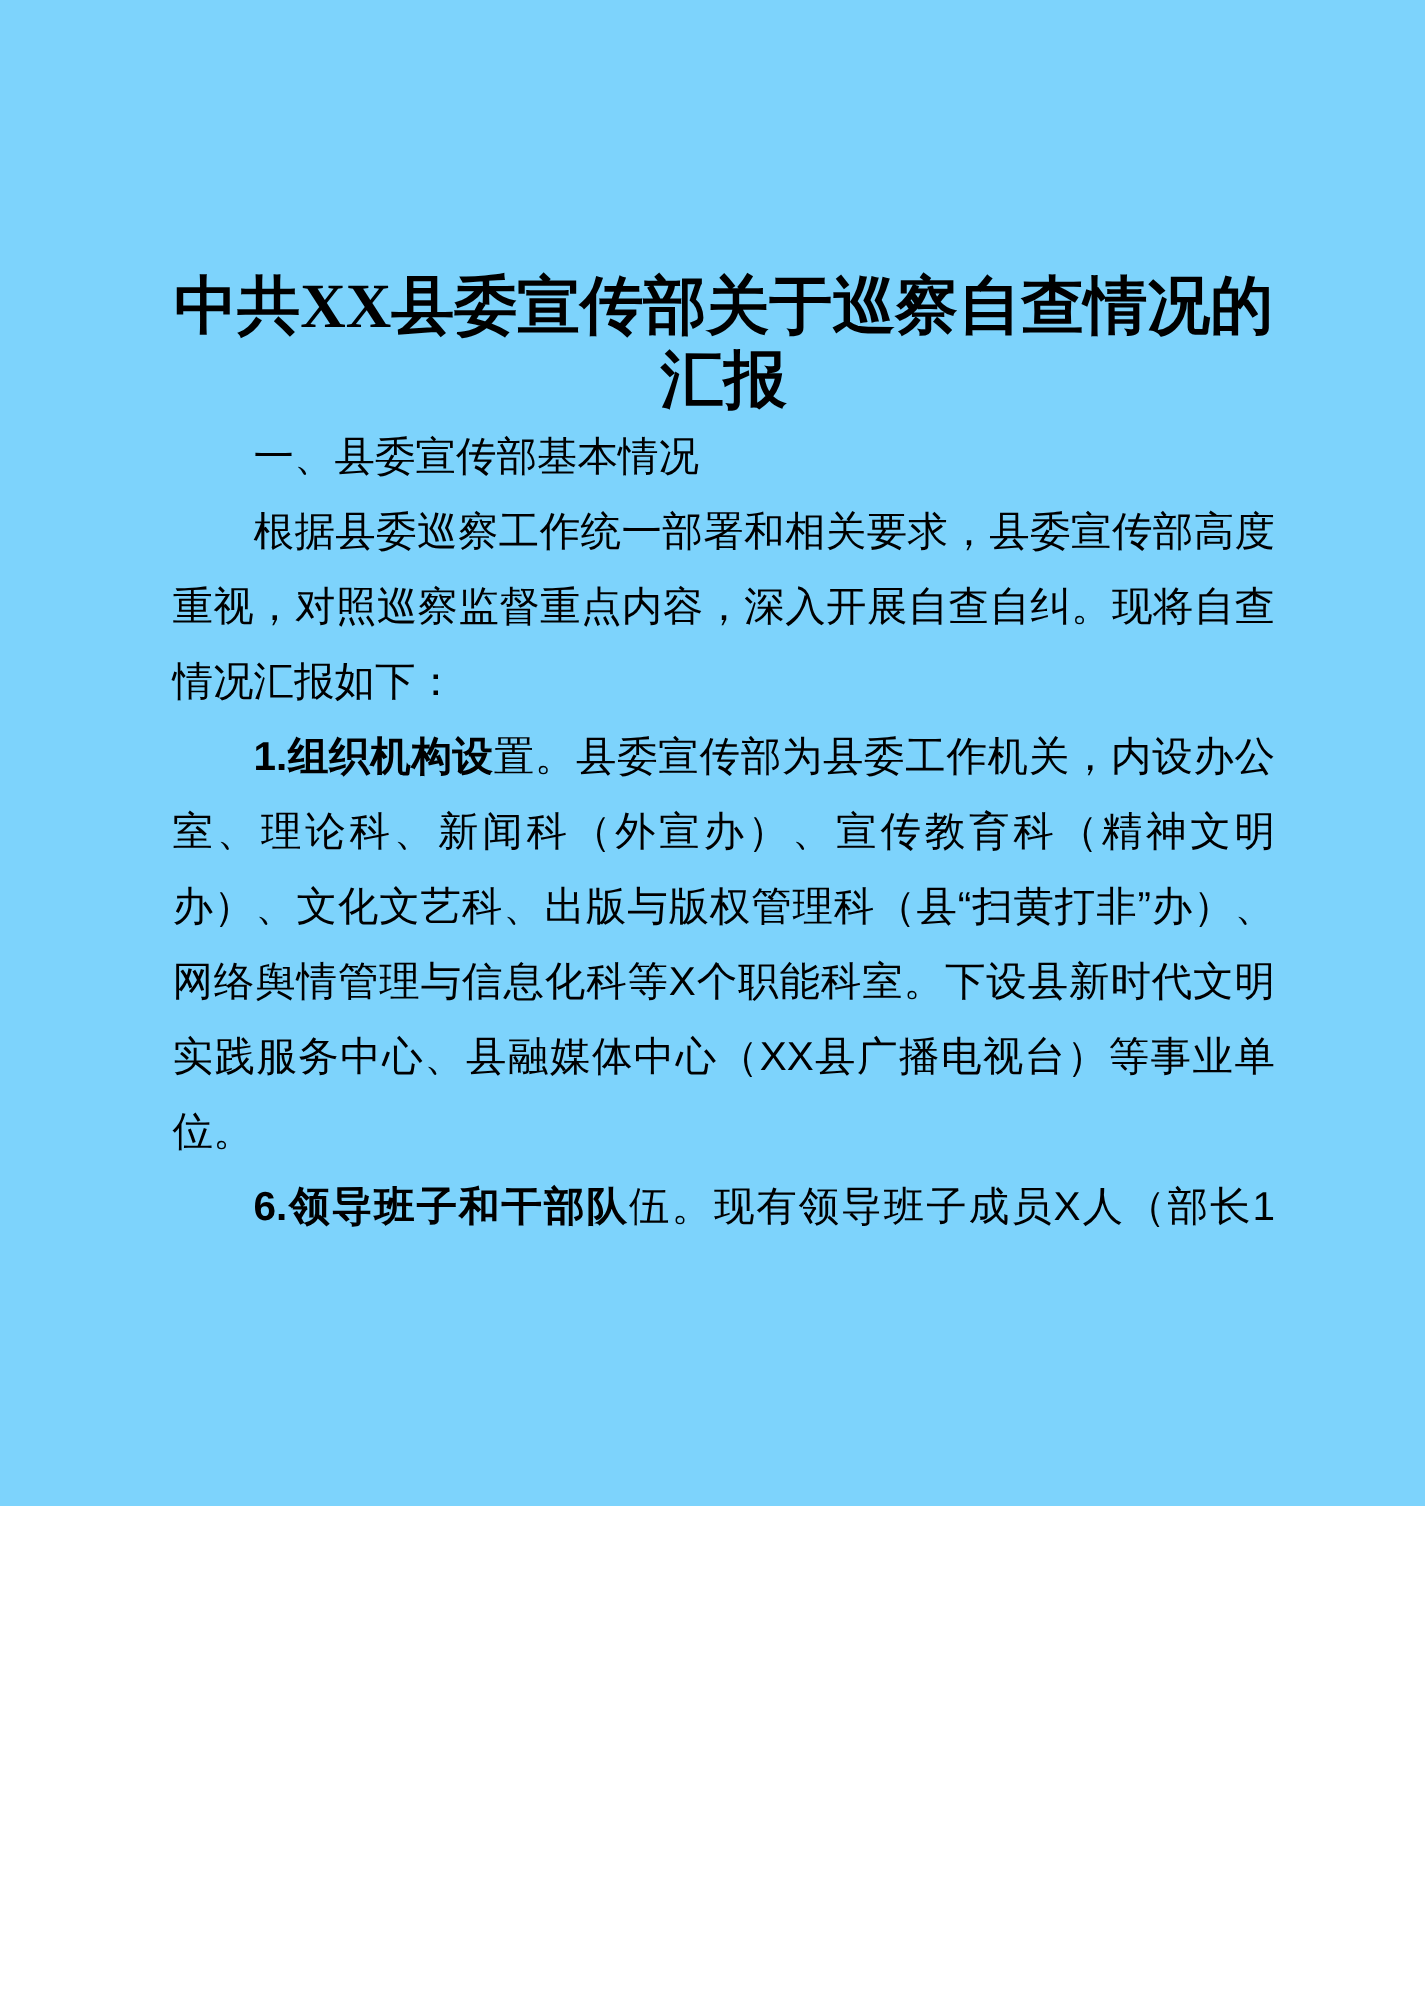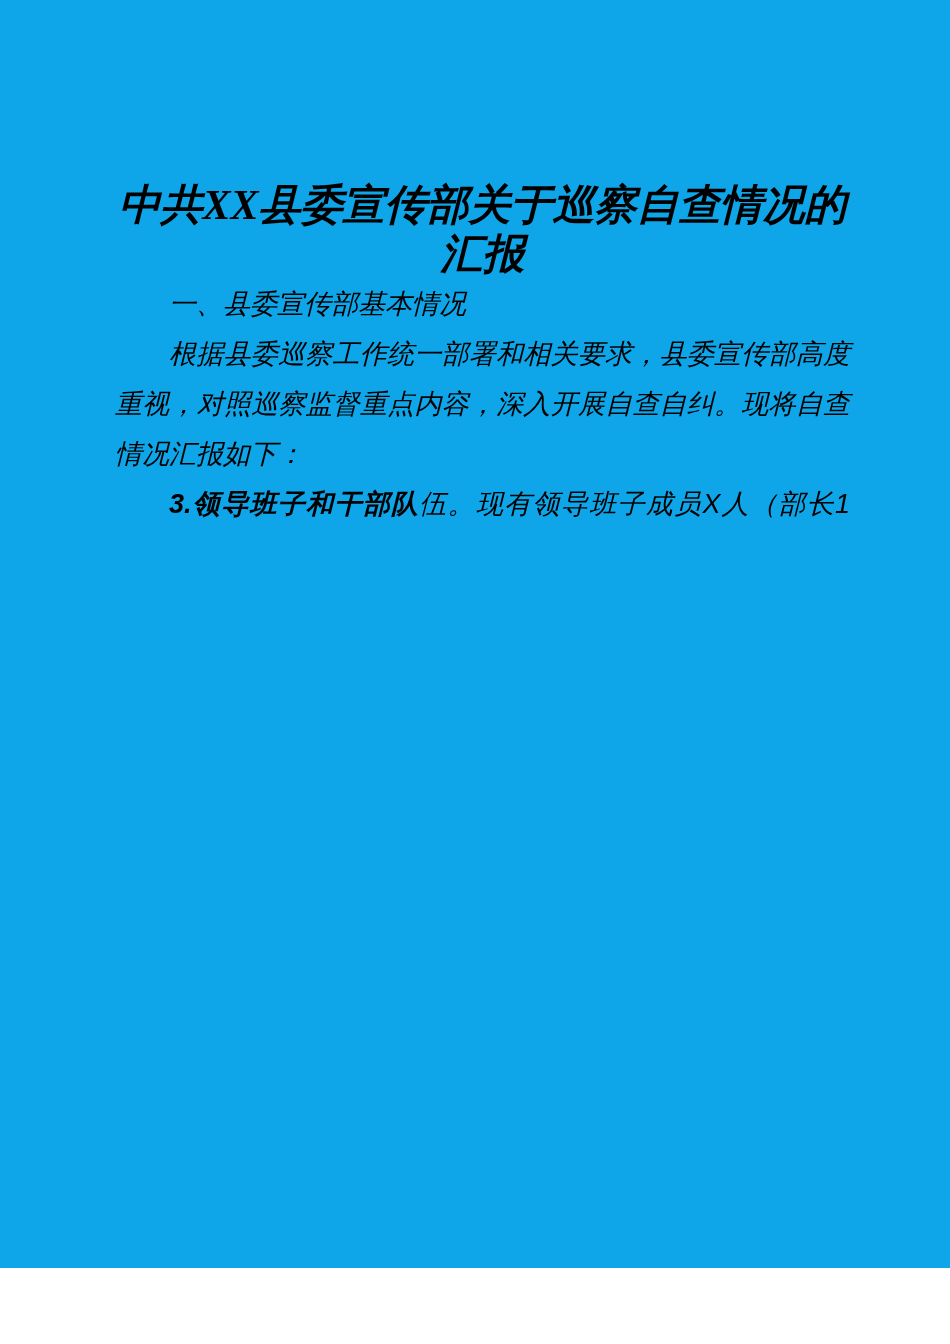--- a/index.html
+++ b/index.html
@@ -4,26 +4,25 @@
 <style>
   html, body {
     margin: 0;
     padding: 0;
     background: #ffffff;
   }
   .page {
     position: relative;
     box-sizing: border-box;
     width: 950px;
-    height: 1268px;
-    background: #0ea5e9;
+    height: 1004px;
+    background: #7dd3fc;
     color: #000000;
     padding: 181px 100px 0 115px;
     overflow: hidden;
-    font-style: italic;
   }
   .doc-title {
     margin: 0;
     font-family: "Liberation Serif", "DejaVu Serif", serif;
     font-weight: 700;
     font-size: 42px;
     line-height: 49px;
     text-align: center;
     color: #000000;
   }
@@ -46,15 +45,16 @@
   }
 </style>
 </head>
 <body>
 
 <div class="page">
   <h1 class="doc-title">中共XX县委宣传部关于巡察自查情况的汇报</h1>
   <div class="doc-body" id="doc-body">
       <p><span>一、县委宣传部基本情况</span></p>
       <p><span>根据县委巡察工作统一部署和相关要求，县委宣传部高度重视，对照巡察监督重点内容，深入开展自查自纠。现将自查情况汇报如下：</span></p>
-      <p class="cut-line"><span class="run-bold">3.领导班子和干部队</span><span>伍。现有领导班子成员X人（部长1</span></p>
+      <p><span class="run-bold">1.组织机构设</span><span>置。县委宣传部为县委工作机关，内设办公室、理论科、新闻科（外宣办）、宣传教育科（精神文明办）、文化文艺科、出版与版权管理科（县“扫黄打非”办）、网络舆情管理与信息化科等X个职能科室。下设县新时代文明实践服务中心、县融媒体中心（XX县广播电视台）等事业单位。</span></p>
+      <p class="cut-line"><span class="run-bold">6.领导班子和干部队</span><span>伍。现有领导班子成员X人（部长1</span></p>
     </div>
 </div>
 
 </body></html>

